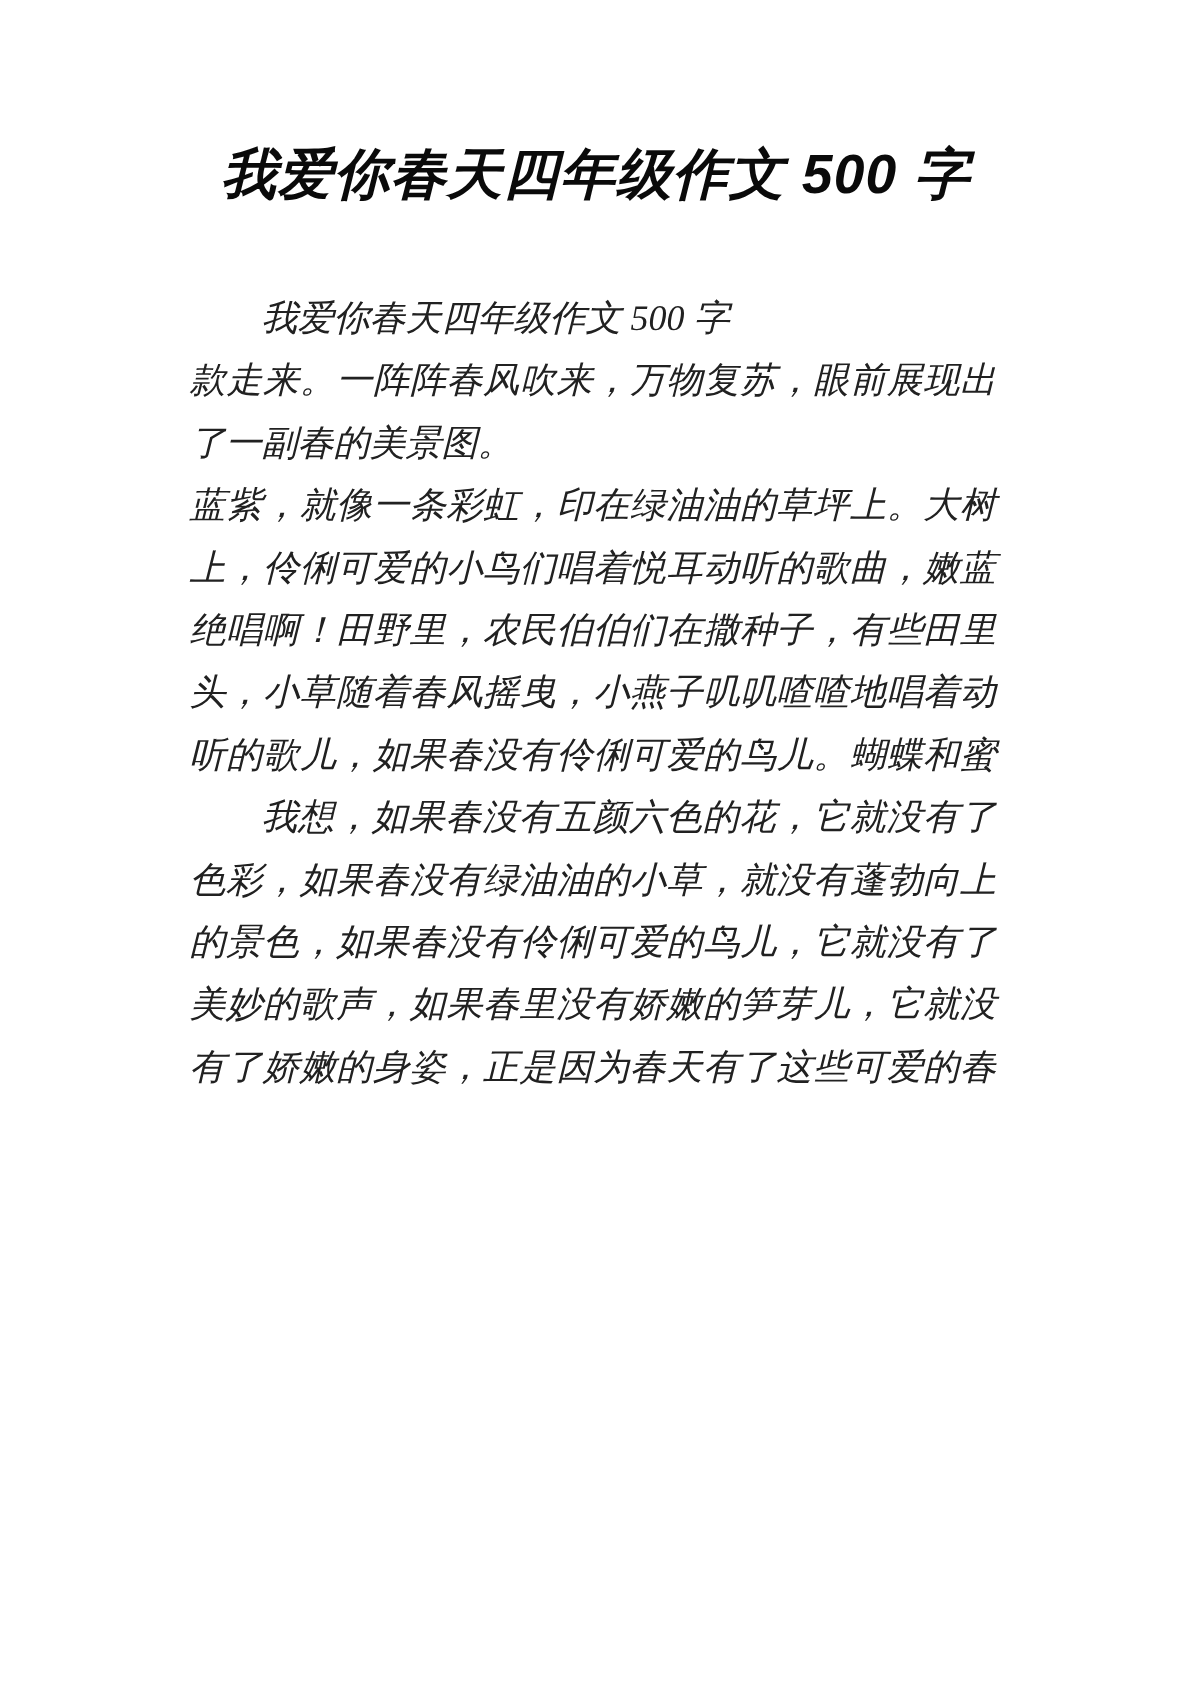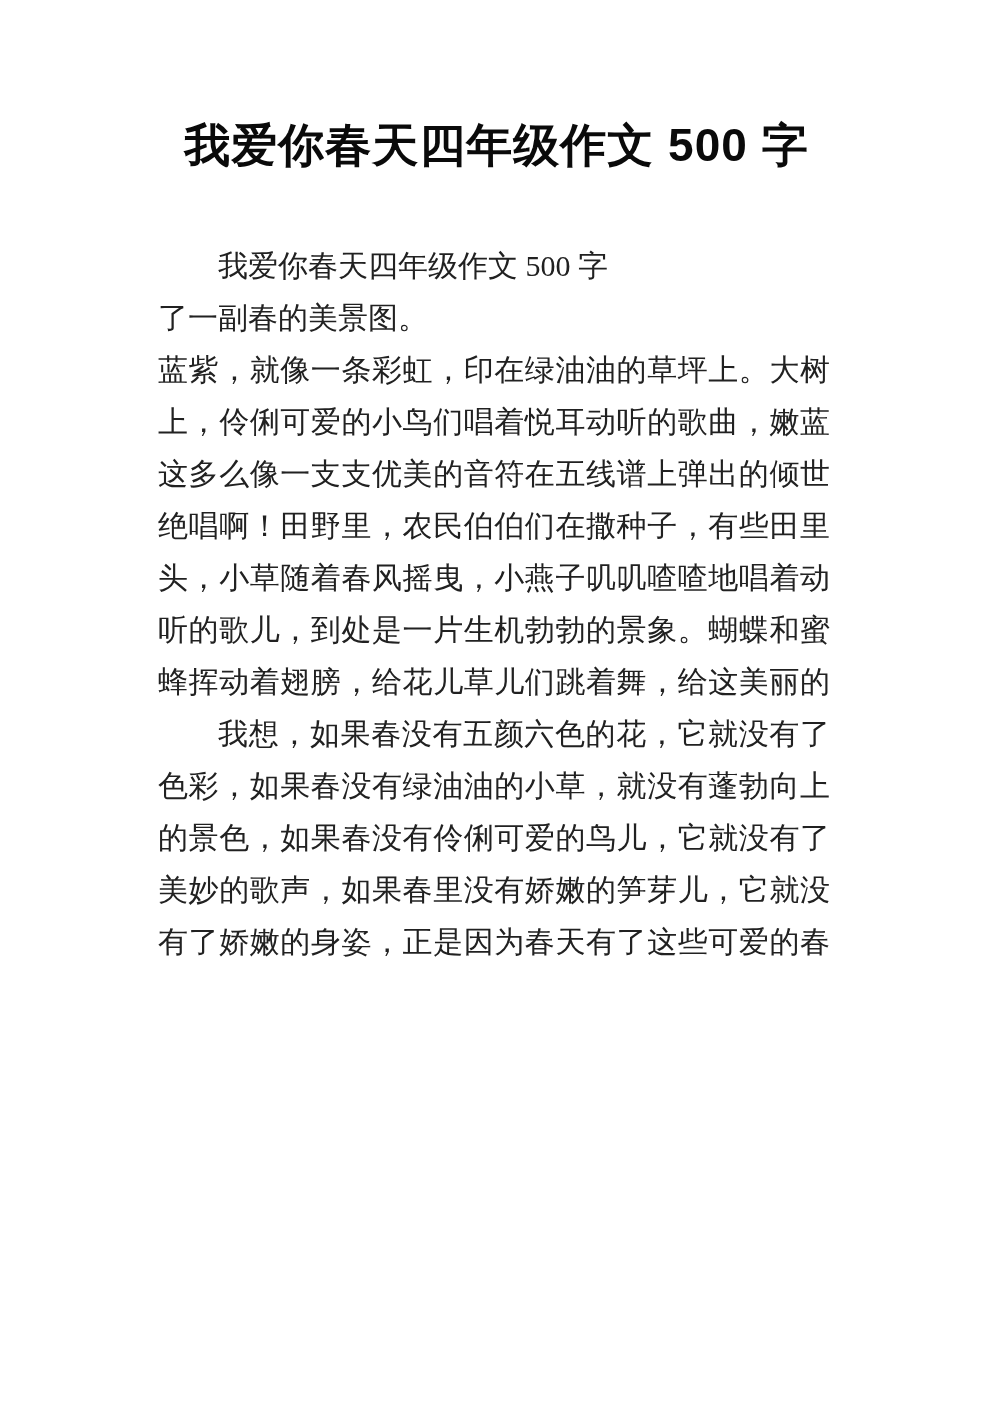--- a/index.html
+++ b/index.html
@@ -9,20 +9,21 @@
     background: #ffffff;
   }
   .page {
     position: relative;
     width: 993px;
     height: 1404px;
     margin: 0 auto;
     background: #ffffff;
     overflow: hidden;
     font-family: "Liberation Serif", "DejaVu Serif", serif;
+    font-style: italic;
   }
   .doc-title {
     position: absolute;
     top: 112px;
     left: 0;
     width: 100%;
     margin: 0;
     text-align: center;
     font-family: "Liberation Sans", "DejaVu Sans", sans-serif;
     font-weight: 700;
@@ -55,27 +56,26 @@
     text-indent: 60px;
   }
 </style>
 </head>
 <body>
 
 <div class="page">
   <h1 class="doc-title">我爱你春天四年级作文 500 字</h1>
   <div class="doc-body">
       <div class="line indent">我爱你春天四年级作文 500 字</div>
+      <div class="line just">款走来。一阵阵春风吹来，万物复苏，眼前展现出</div>
       <div class="line">了一副春的美景图。</div>
       <div class="line just">蓝紫，就像一条彩虹，印在绿油油的草坪上。大树</div>
       <div class="line just">上，伶俐可爱的小鸟们唱着悦耳动听的歌曲，嫩蓝</div>
-      <div class="line just">这多么像一支支优美的音符在五线谱上弹出的倾世</div>
       <div class="line just">绝唱啊！田野里，农民伯伯们在撒种子，有些田里</div>
       <div class="line just">头，小草随着春风摇曳，小燕子叽叽喳喳地唱着动</div>
-      <div class="line just">听的歌儿，到处是一片生机勃勃的景象。蝴蝶和蜜</div>
-      <div class="line just">蜂挥动着翅膀，给花儿草儿们跳着舞，给这美丽的</div>
+      <div class="line just">听的歌儿，如果春没有伶俐可爱的鸟儿。蝴蝶和蜜</div>
       <div class="line indent just">我想，如果春没有五颜六色的花，它就没有了</div>
       <div class="line just">色彩，如果春没有绿油油的小草，就没有蓬勃向上</div>
       <div class="line just">的景色，如果春没有伶俐可爱的鸟儿，它就没有了</div>
       <div class="line just">美妙的歌声，如果春里没有娇嫩的笋芽儿，它就没</div>
       <div class="line just">有了娇嫩的身姿，正是因为春天有了这些可爱的春</div>
     </div>
 </div>
 
 </body></html>

